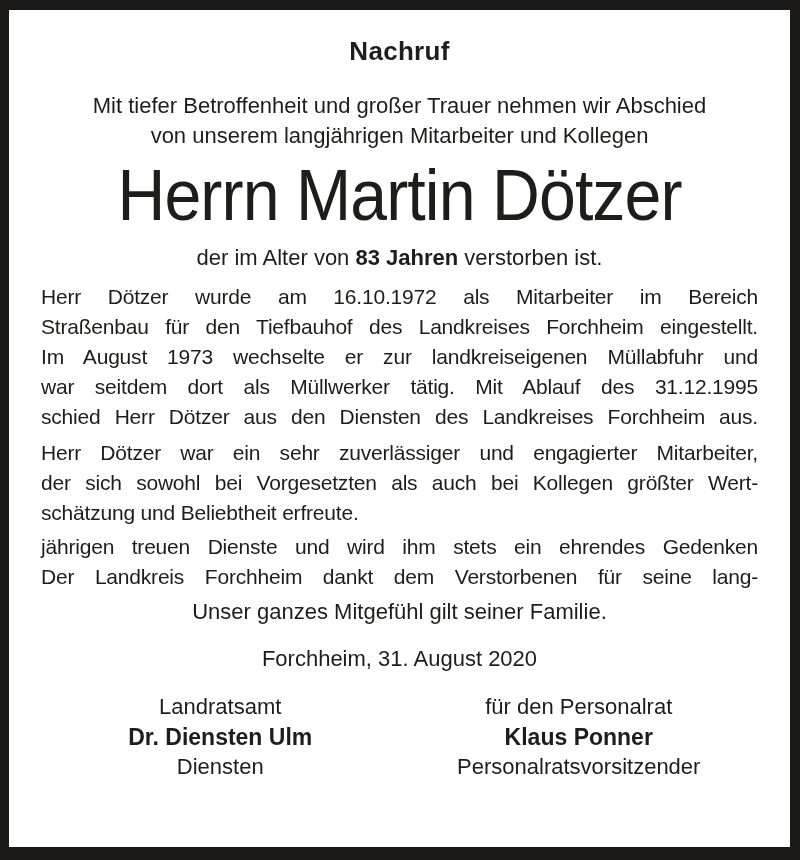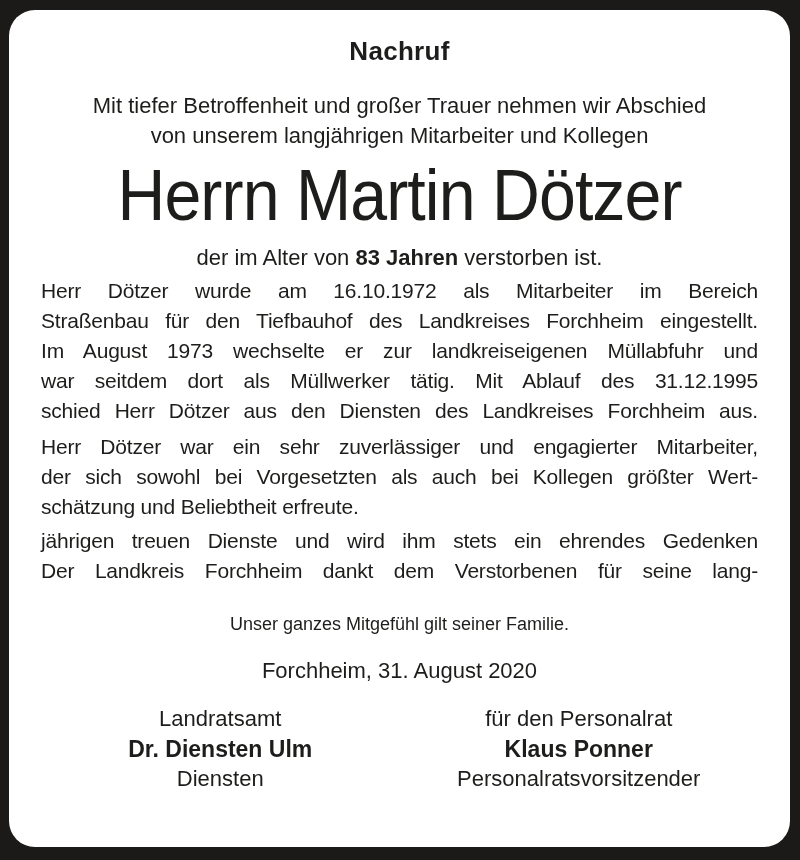--- a/index.html
+++ b/index.html
@@ -17,21 +17,20 @@
   }
   .sheet {
     position: absolute;
     top: 10px;
     left: 9px;
     right: 10px;
     bottom: 13px;
     background: #ffffff;
     padding: 26px 32px 0 32px;
     box-sizing: border-box;
-    border-radius: 26px;
   }
   .title {
     text-align: center;
     font-weight: bold;
     font-size: 26px;
     line-height: 30px;
     letter-spacing: 0.3px;
   }
   .intro {
     margin-top: 25px;
@@ -63,27 +62,27 @@
     font-size: 21px;
     line-height: 30px;
     letter-spacing: -0.2px;
   }
   .para .pline {
     text-align: justify;
     text-align-last: justify;
   }
   .para .pline.last { text-align-last: left; }
   .para.justify-all .pline.last { text-align-last: justify; }
-  .p1 { margin-top: 3px; }
+  .p1 { margin-top: 9px; }
   .p2 { margin-top: 6px; }
   .p3 { margin-top: 4px; }
   .condolence {
-    margin-top: 23px;
+    margin-top: 5px;
     text-align: center;
-    font-size: 18px;
+    font-size: 22px;
     line-height: 30px;
   }
   .dateline {
     margin-top: 17px;
     text-align: center;
     font-size: 22px;
     line-height: 30px;
   }
   .sigs {
     margin-top: 18px;

